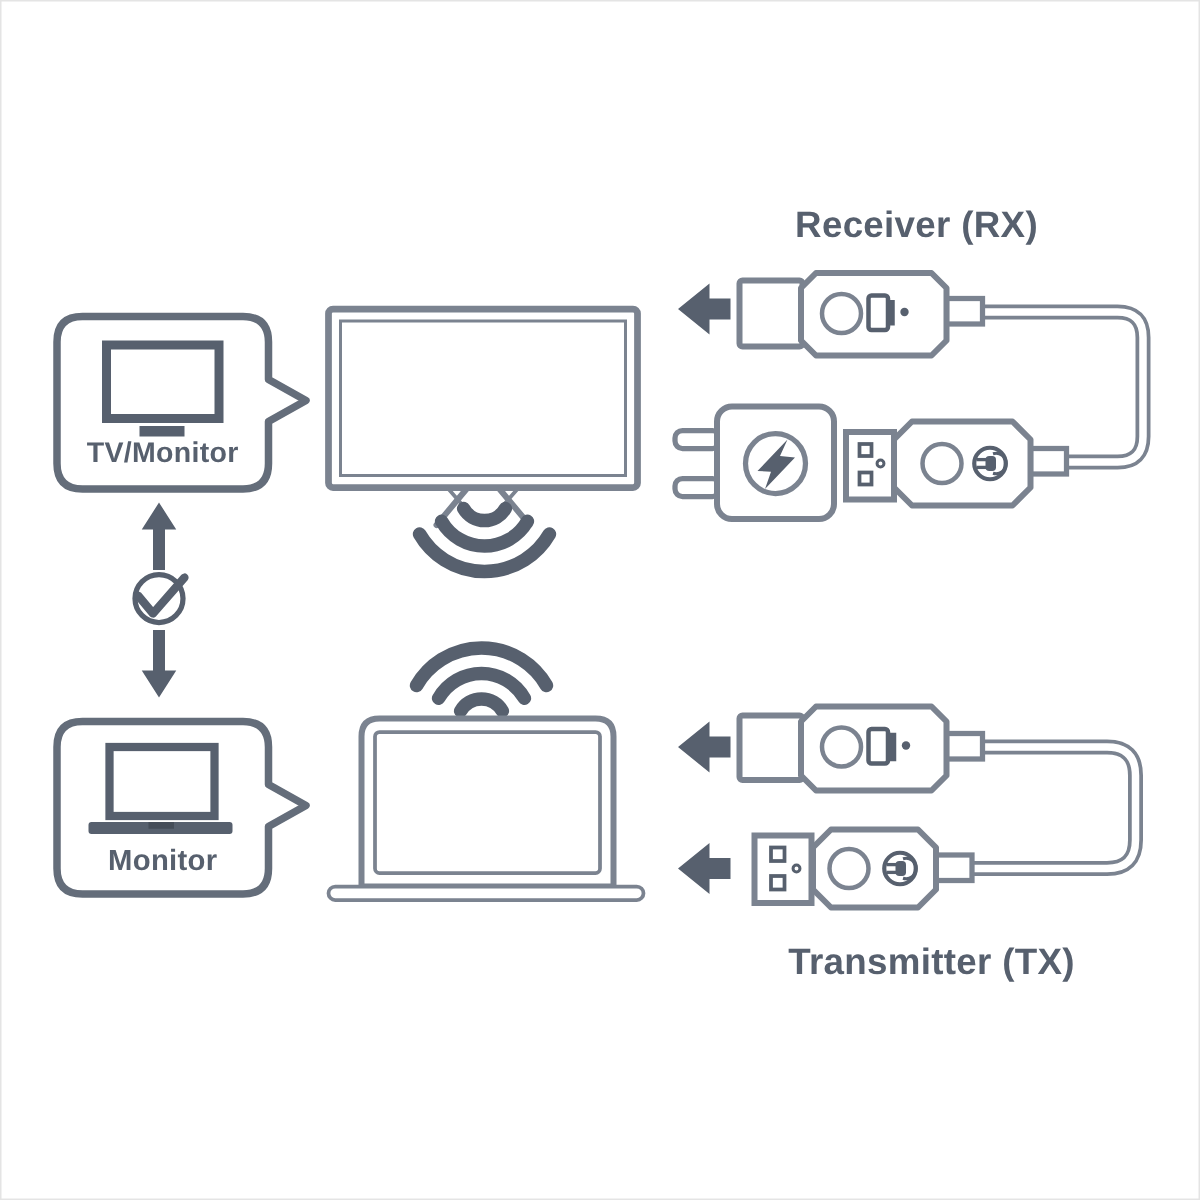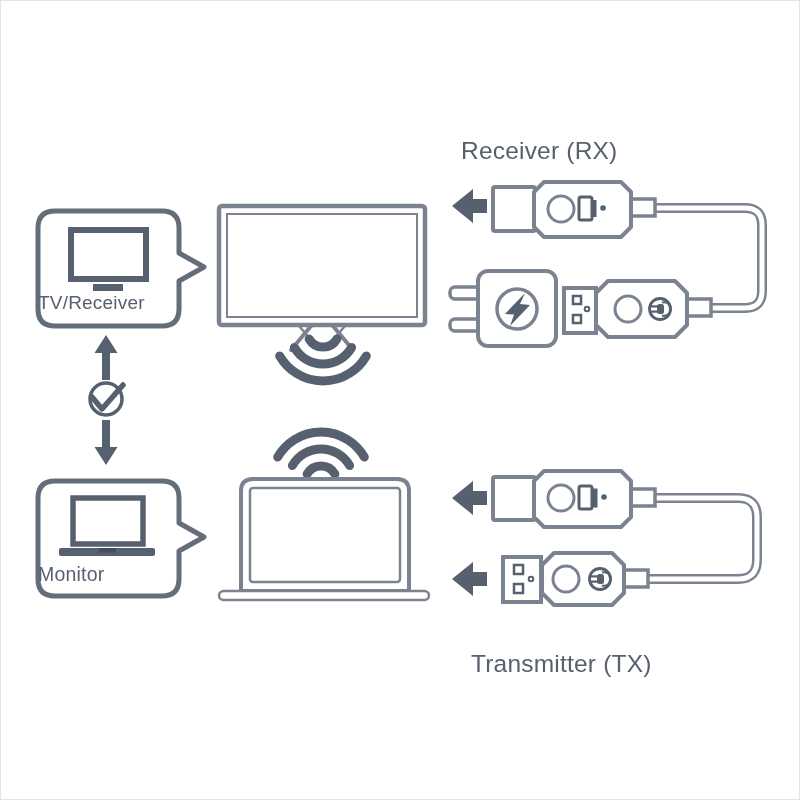--- a/index.html
+++ b/index.html
@@ -11,27 +11,27 @@
     --border:#e4e4e4;
   }
   html,body{margin:0;padding:0;background:#fff;}
   #page{
     position:relative;width:800px;height:800px;background:var(--background);
     border:1px solid var(--border);box-sizing:border-box;overflow:hidden;
     font-family:"Liberation Sans", sans-serif;
   }
   #art{position:absolute;left:0;top:0;}
   .callout-label{
-    position:absolute;text-align:left;font-weight:normal;color:var(--dark);
+    position:absolute;text-align:center;font-weight:bold;color:var(--dark);
     letter-spacing:.2px;user-select:none;
   }
   #tvLabel{left:37px;top:291px;width:141px;font-size:19px;}
   #pcLabel{left:37px;top:562px;width:141px;font-size:19.5px;}
   #rxLabel{left:460px;top:136px;width:300px;font-size:24.5px;}
-  #txLabel{left:470px;top:649px;width:300px;font-size:24.5px;}
+  #txLabel{left:470px;top:627px;width:300px;font-size:24.5px;}
 </style>
 </head>
 <body>
 
 <div id="page">
 
 <svg id="art" width="800" height="800" viewBox="0 0 800 800">
 
   <g>
     <path d="M54 210 H161 Q178 210 178 227 V252 L203 266 L178 280 V308 Q178 325 161 325 H54 Q37 325 37 308 V227 Q37 210 54 210 Z" fill="#fff" stroke="var(--bubble)" stroke-width="5" stroke-linejoin="round"></path>
@@ -158,18 +158,18 @@
     <g>
       <circle cx="599" cy="578" r="10.5" fill="#fff" stroke="var(--dark)" stroke-width="2.8"></circle>
       <path d="M601 571.5 A6.8 6.8 0 1 1 601 584.5" fill="none" stroke="var(--dark)" stroke-width="2"></path>
       <rect x="596" y="573" width="7" height="10" rx="2.5" fill="var(--dark)"></rect>
       <rect x="590" y="574.3" width="7" height="2.2" fill="var(--dark)"></rect>
       <rect x="590" y="579.5" width="7" height="2.2" fill="var(--dark)"></rect>
     </g>
   </g>
 </svg>
 
-<div id="tvLabel" class="callout-label">TV/Receiver</div>
+<div id="tvLabel" class="callout-label">TV/Monitor</div>
 <div id="pcLabel" class="callout-label">Monitor</div>
 <div id="rxLabel" class="callout-label">Receiver (RX)</div>
 <div id="txLabel" class="callout-label">Transmitter (TX)</div>
 
 </div>
 
 </body></html>

